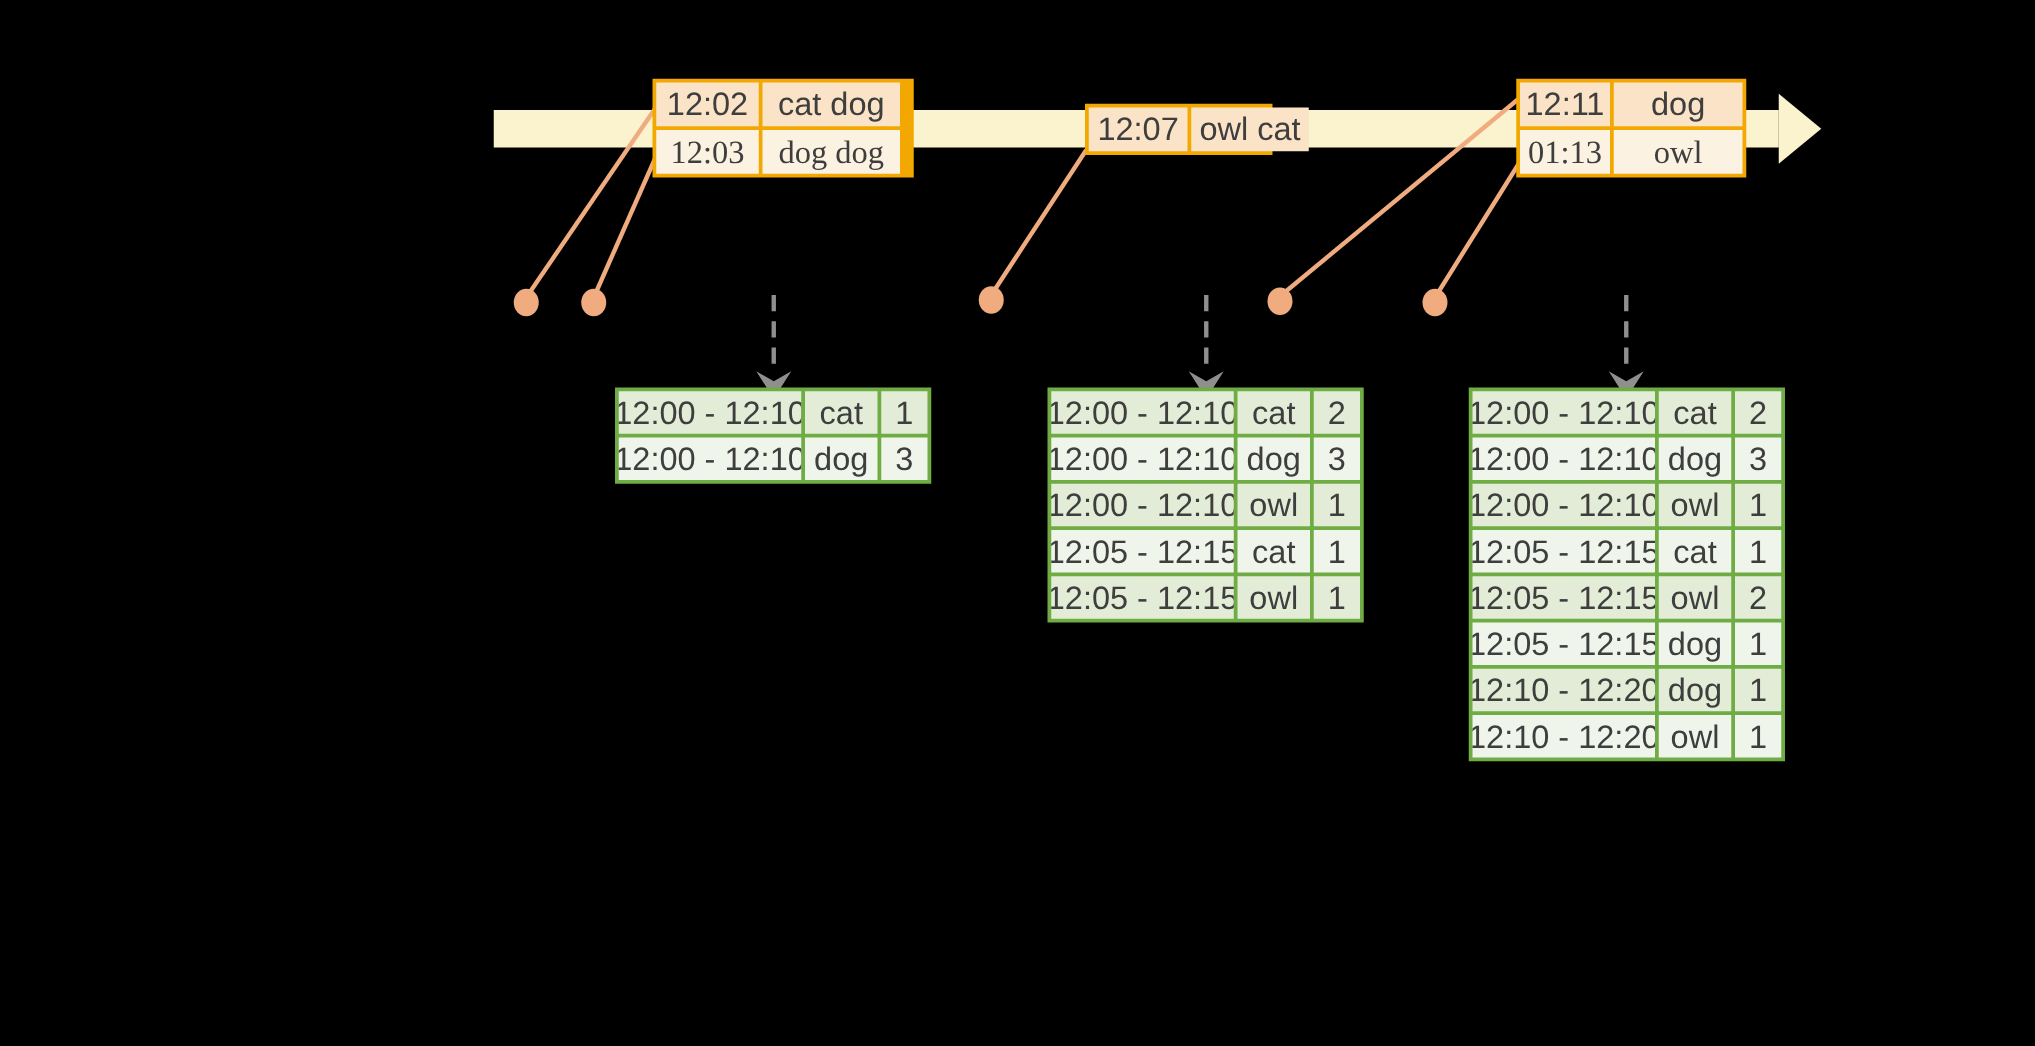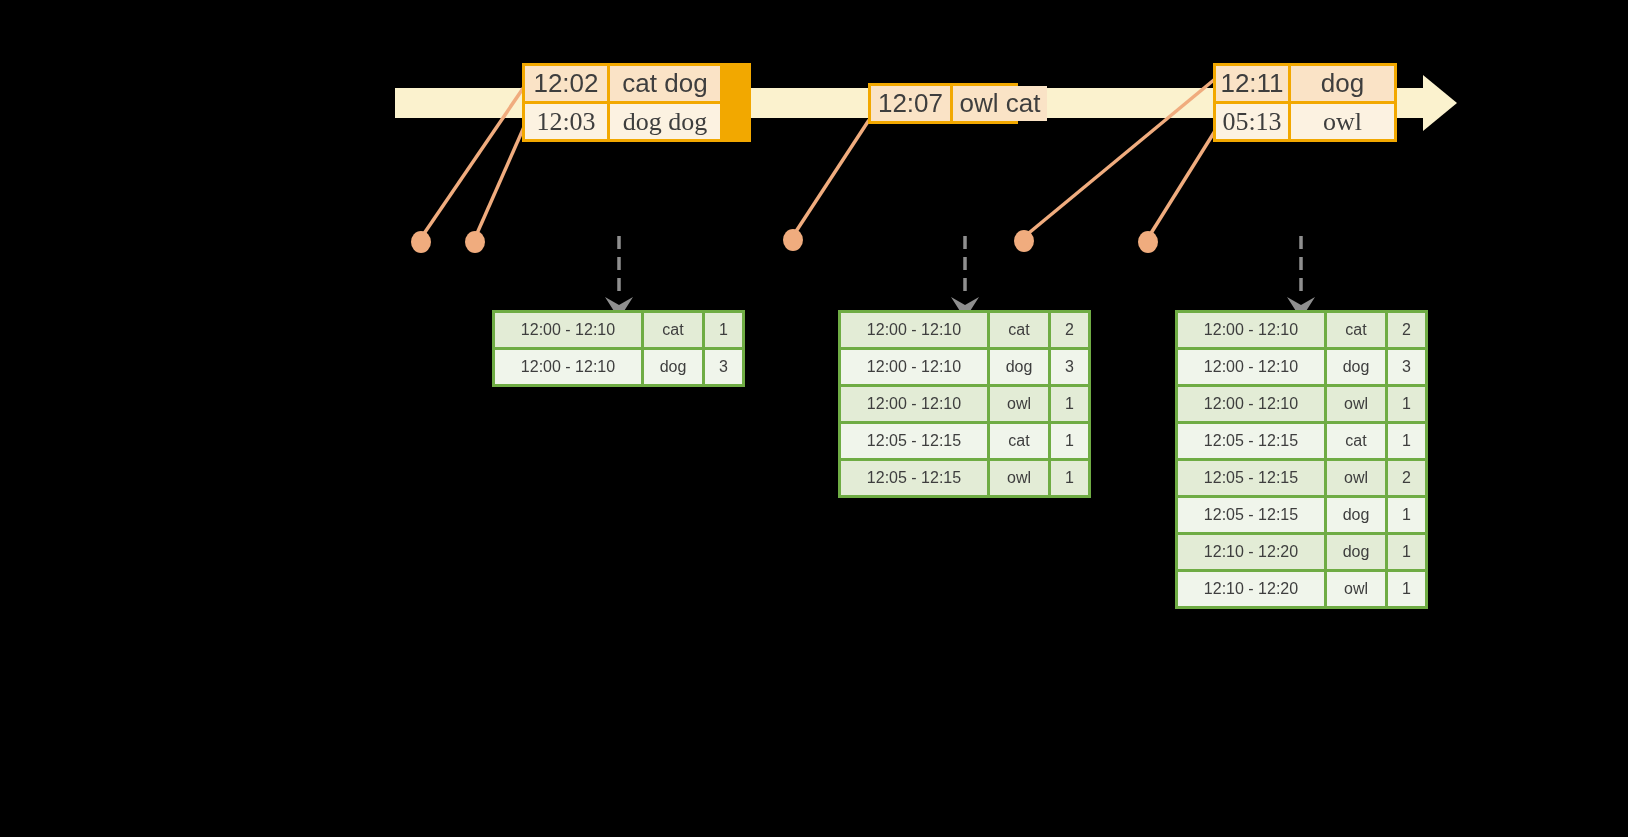--- a/index.html
+++ b/index.html
@@ -21,30 +21,30 @@
     background:var(--background);
     position:relative;overflow:hidden;
     font-family:"Liberation Sans", sans-serif;
     color:var(--text-color);
   }
   #canvas{position:absolute;left:0;top:0;}
   .tbl{position:absolute;box-sizing:border-box;display:grid;padding:3px;gap:3px;}
   .event-tbl{background:var(--event-table-border);grid-auto-rows:35px;}
   .event-tbl .cell{font-size:26px;}
   .result-tbl{background:var(--result-table-border);grid-auto-rows:34px;}
-  .result-tbl .cell{font-size:16px;}
+  .result-tbl .cell{font-size:26px;}
   .cell{
     display:flex;align-items:center;justify-content:center;
     color:var(--text-color);white-space:nowrap;overflow:hidden;
   }
   .bg-peach{background:var(--event-row-peach);}
   .bg-cream{background:var(--event-row-cream);font-family:Liberation Serif, serif;}
   .bg-gdark{background:var(--result-row-dark);}
   .bg-glight{background:var(--result-row-light);}
-  #event-table-1{left:522px;top:63px;width:229px;grid-template-columns:82px 110px;}
+  #event-table-1{left:522px;top:63px;width:209px;grid-template-columns:82px 110px;}
   #event-table-2{left:868px;top:83px;width:150px;grid-template-columns:79px 94px;}
   #event-table-3{left:1213px;top:63px;width:184px;grid-template-columns:72px 103px;text-align:right;}
   #result-table-1{left:492px;top:310px;width:253px;grid-template-columns:146px 58px 37px;}
   #result-table-2{left:838px;top:310px;width:253px;grid-template-columns:146px 58px 37px;}
   #result-table-3{left:1175px;top:310px;width:253px;grid-template-columns:146px 58px 37px;}
 </style>
 </head>
 <body>
 
 <svg id="canvas" width="1628" height="837">
@@ -86,21 +86,21 @@
 </div>
 
 <div id="event-table-2" class="tbl event-tbl">
   <div class="cell bg-peach">12:07</div>
   <div class="cell bg-peach">owl cat</div>
 </div>
 
 <div id="event-table-3" class="tbl event-tbl">
   <div class="cell bg-peach">12:11</div>
   <div class="cell bg-peach">dog</div>
-  <div class="cell bg-cream">05:13</div>
+  <div class="cell bg-cream">01:13</div>
   <div class="cell bg-cream">owl</div>
 </div>
 
 <div id="result-table-1" class="tbl result-tbl">
   <div class="cell bg-gdark">12:00 - 12:10</div>
   <div class="cell bg-gdark">cat</div>
   <div class="cell bg-gdark">1</div>
   <div class="cell bg-glight">12:00 - 12:10</div>
   <div class="cell bg-glight">dog</div>
   <div class="cell bg-glight">3</div>

